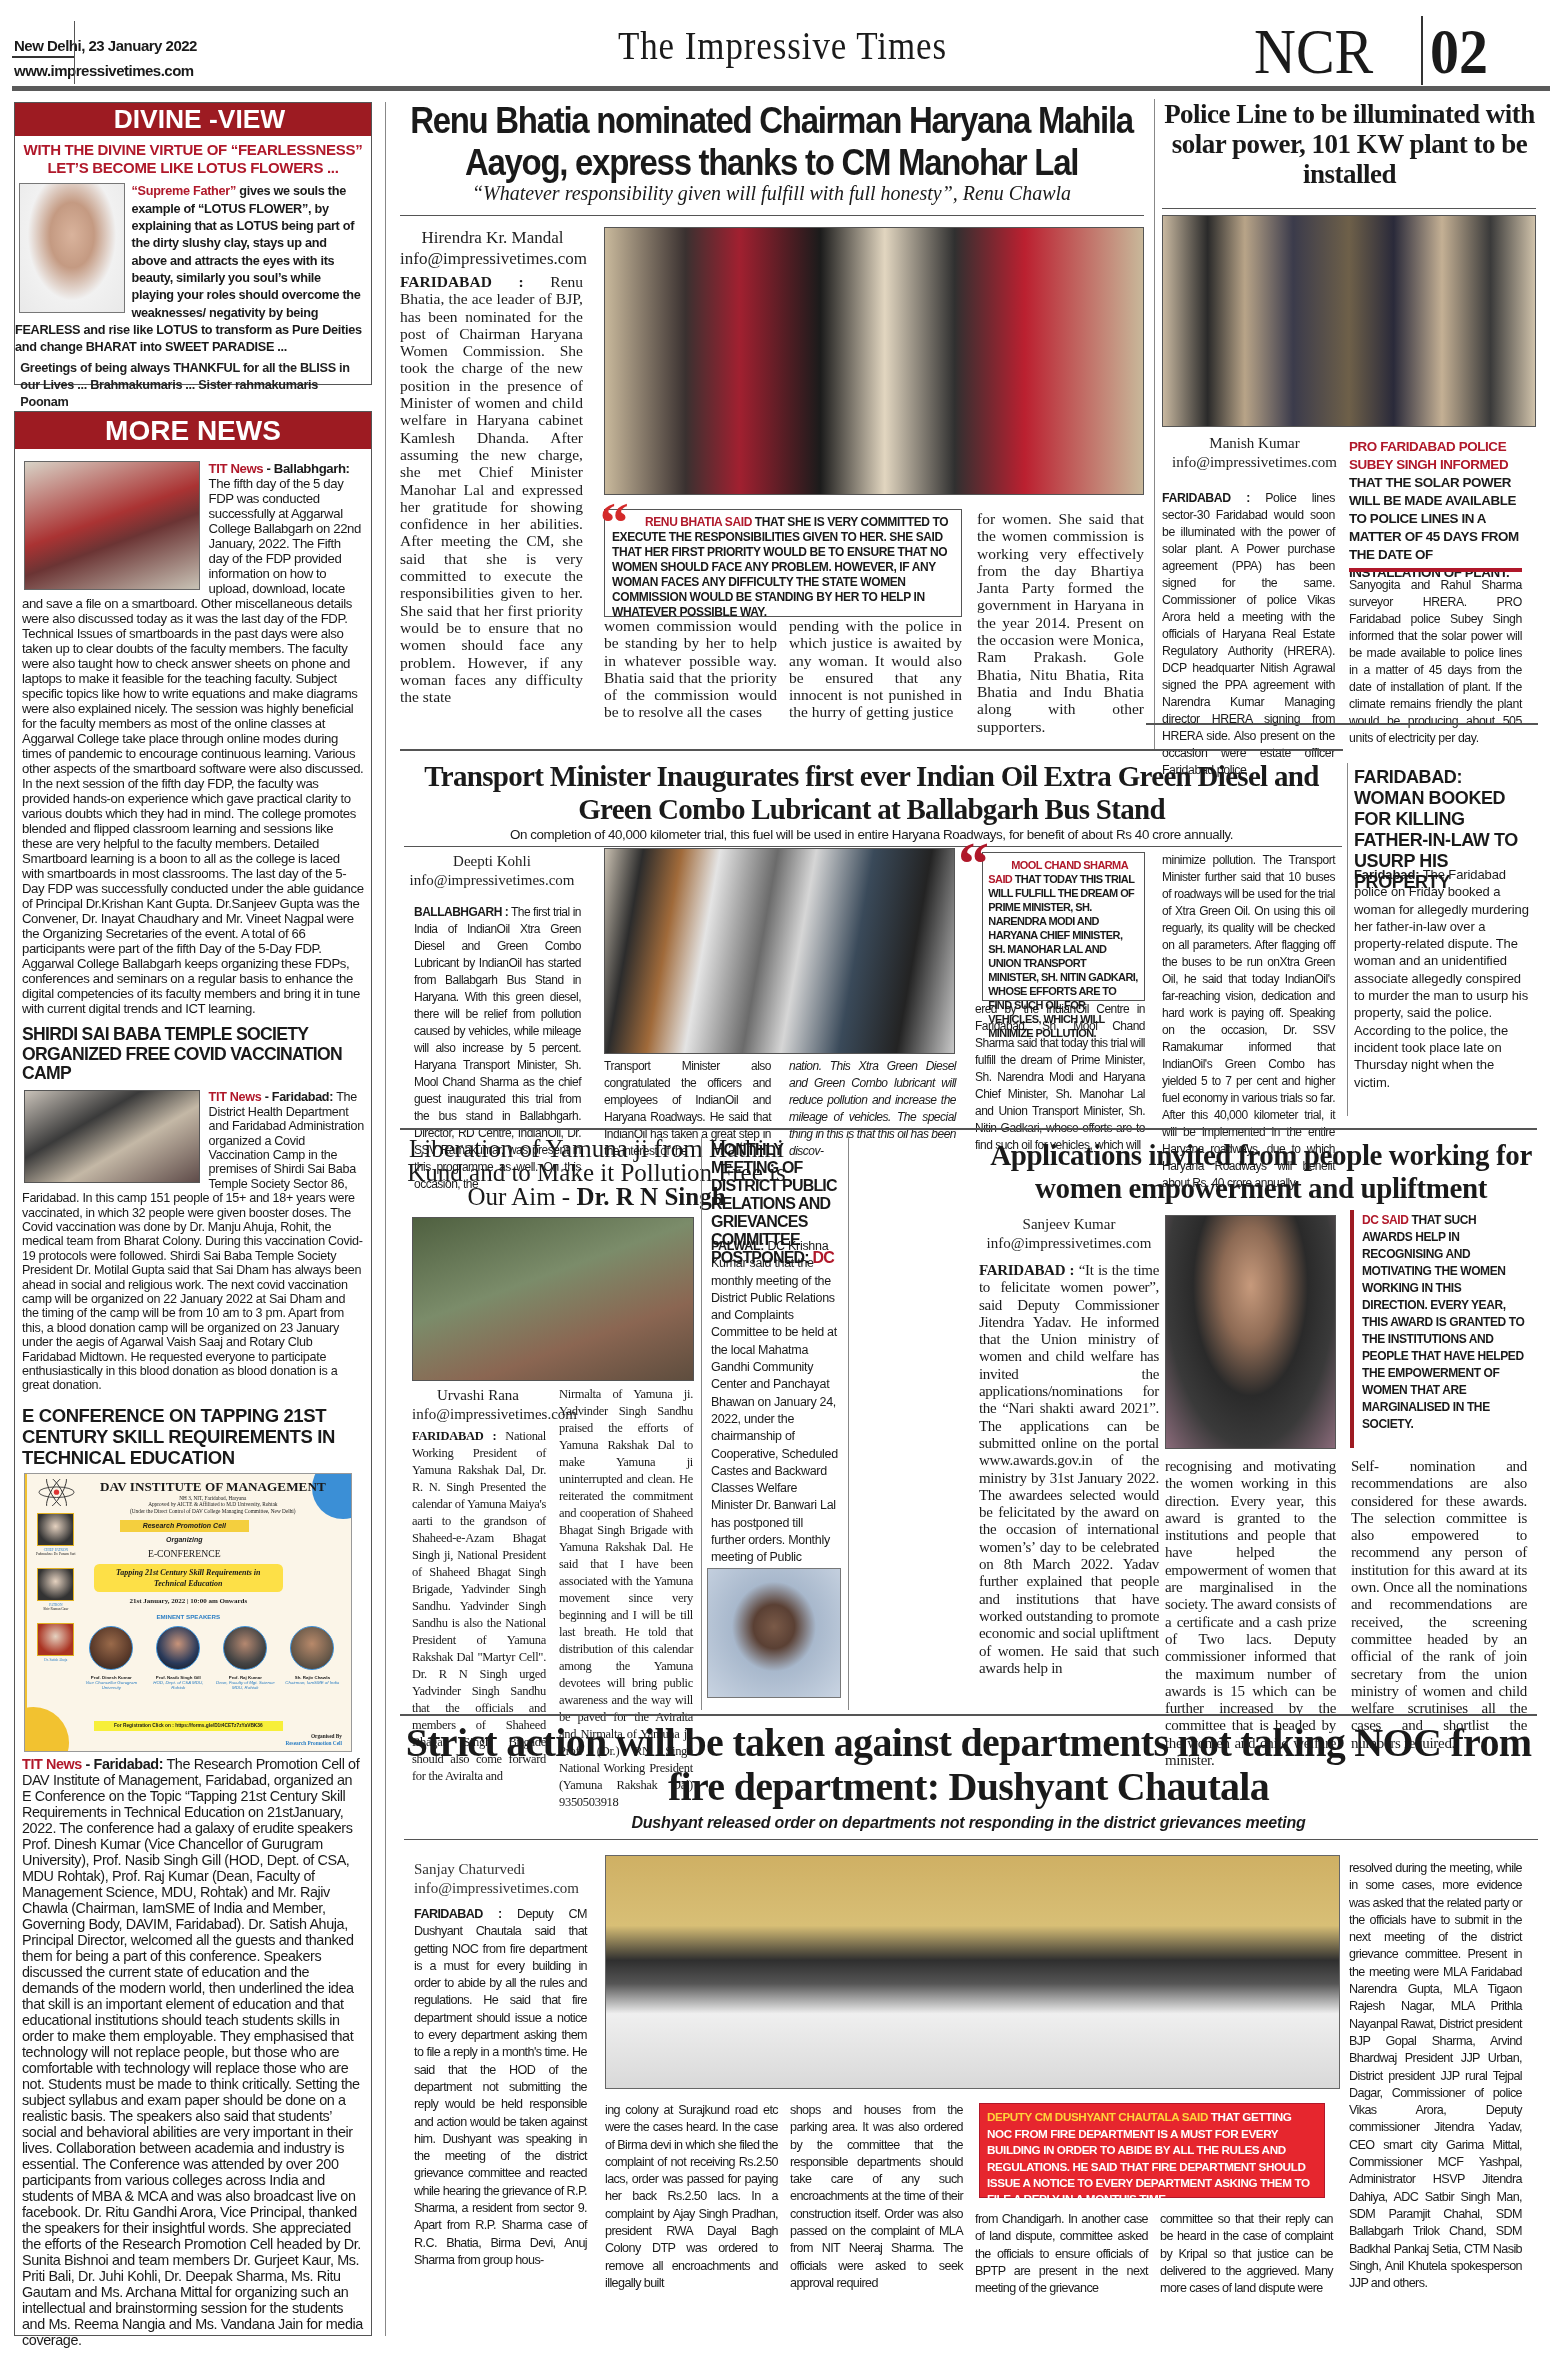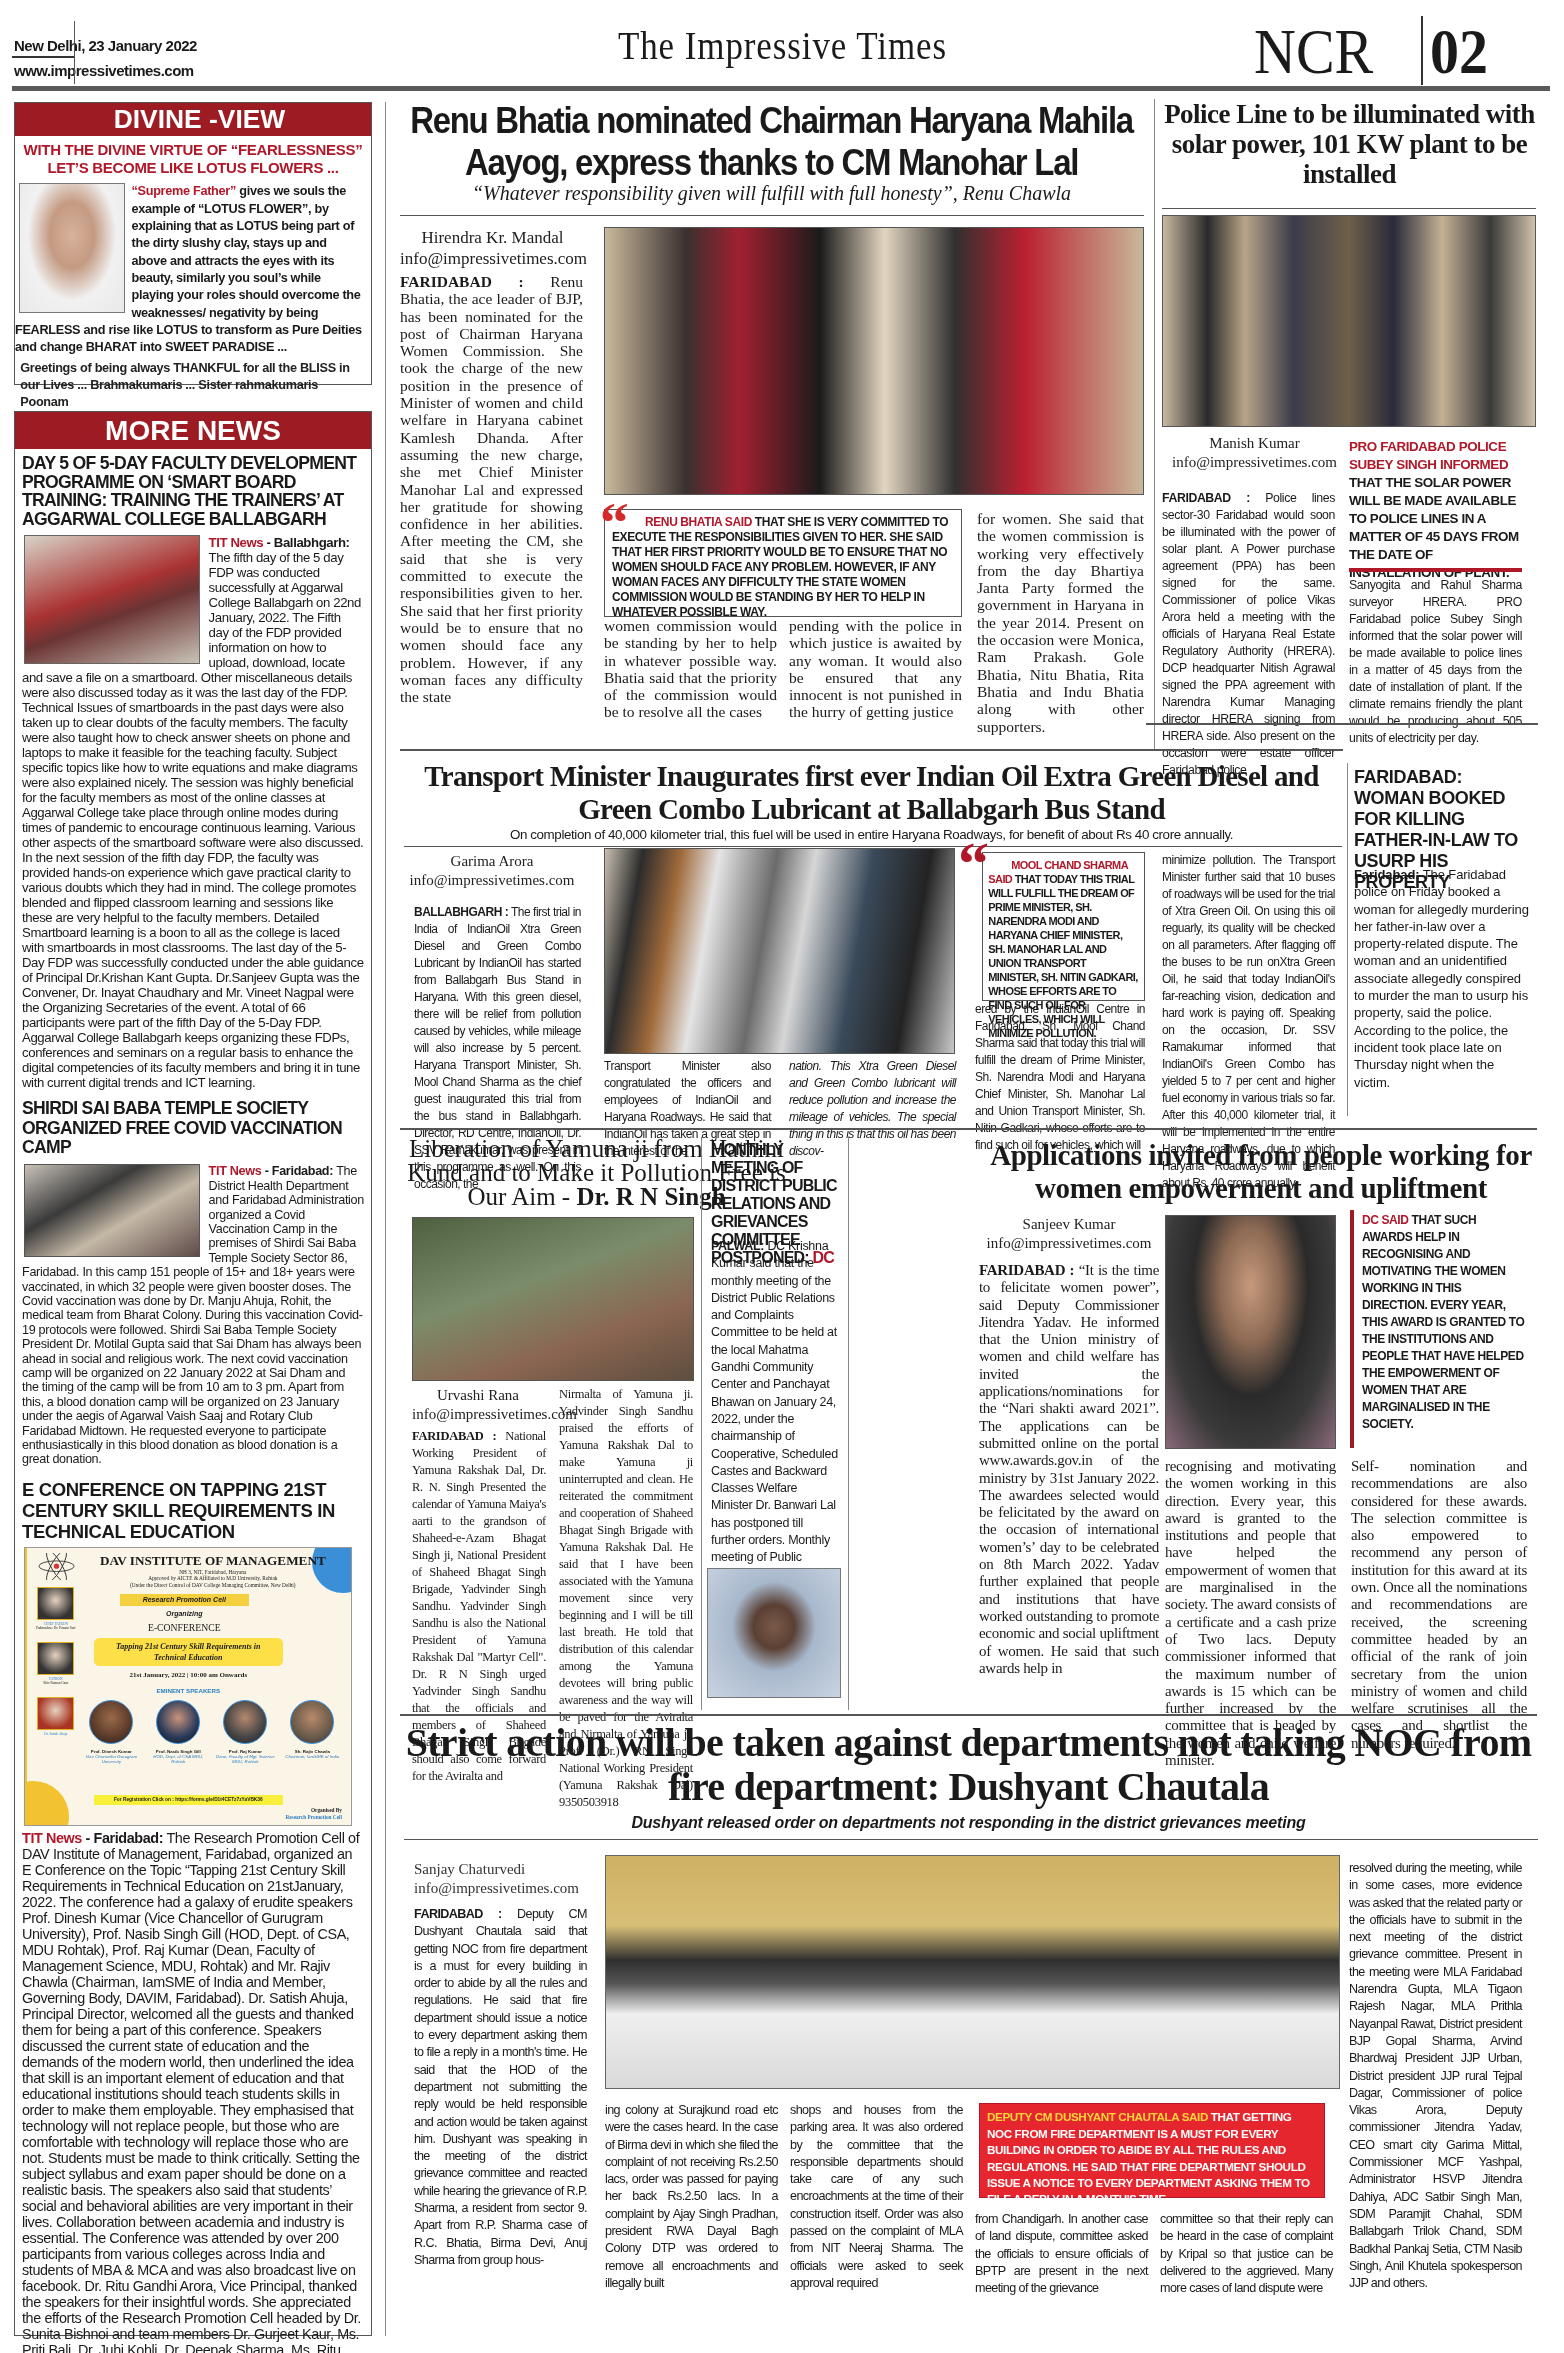--- a/index.html
+++ b/index.html
@@ -48,21 +48,20 @@
   <div class="sans" style="font-size:12.7px;line-height:17.3px;font-weight:bold;margin:7px 7px 0 0;letter-spacing:-0.3px;">
     <span class="red">“Supreme Father”</span><span> gives we souls the example of “LOTUS FLOWER”, by explaining that as LOTUS being part of the dirty slushy clay, stays up and above and attracts the eyes with its beauty, similarly you soul’s while playing your roles should overcome the weaknesses/ negativity by being FEARLESS and rise like LOTUS to transform as Pure Deities and change BHARAT into SWEET PARADISE ...</span>
   </div>
   <div class="sans" style="clear:both;font-size:12.7px;line-height:17px;font-weight:bold;margin:3.5px 7px 0 5.3px;letter-spacing:-0.3px;color:#222;">Greetings of being always THANKFUL for all the BLISS in our Lives ... Brahmakumaris ... Sister rahmakumaris Poonam</div>
 </div>
 
 <div class="abs box" style="left:14px;top:411px;width:358px;height:1925px;">
   <div class="redbar" style="height:37px;line-height:37px;font-size:28px;">MORE NEWS</div>
   <div style="padding:5.3px 7px 0 7px;">
 
-    <div class="cond" style="font-weight:bold;font-size:17.6px;line-height:18.5px;letter-spacing:-0.7px;">DAY 5 OF 5-DAY FACULTY DEVELOPMENT PROGRAMME ON ‘SMART BOARD TRAINING: TRAINING THE TRAINERS’ AT AGGARWAL COLLEGE BALLABGARH</div>
     <div class="photo-class" style="float:left;width:176px;height:129px;margin:7px 8.8px 1.8px 1.8px;"></div>
     <div class="cond" style="font-size:13.2px;line-height:15px;margin-top:7px;letter-spacing:-0.4px;">
       <span class="red" style="font-weight:bold;">TIT News</span><b> - Ballabhgarh:</b><span> The fifth day of the 5 day FDP was conducted successfully at Aggarwal College Ballabgarh on 22nd January, 2022. The Fifth day of the FDP provided information on how to upload, download, locate and save a file on a smartboard. Other miscellaneous details were also discussed today as it was the last day of the FDP. Technical Issues of smartboards in the past days were also taken up to clear doubts of the faculty members. The faculty were also taught how to check answer sheets on phone and laptops to make it feasible for the teaching faculty. Subject specific topics like how to write equations and make diagrams were also explained nicely. The session was highly beneficial for the faculty members as most of the online classes at Aggarwal College take place through online modes during times of pandemic to encourage continuous learning. Various other aspects of the smartboard software were also discussed. In the next session of the fifth day FDP, the faculty was provided hands-on experience which gave practical clarity to various doubts which they had in mind. The college promotes blended and flipped classroom learning and sessions like these are very helpful to the faculty members. Detailed Smartboard learning is a boon to all as the college is laced with smartboards in most classrooms. The last day of the 5-Day FDP was successfully conducted under the able guidance of Principal Dr.Krishan Kant Gupta. Dr.Sanjeev Gupta was the Convener, Dr. Inayat Chaudhary and Mr. Vineet Nagpal were the Organizing Secretaries of the event. A total of 66 participants were part of the fifth Day of the 5-Day FDP. Aggarwal College Ballabgarh keeps organizing these FDPs, conferences and seminars on a regular basis to enhance the digital competencies of its faculty members and bring it in tune with current digital trends and ICT learning.</span>
     </div>
 
     <div class="cond" style="clear:both;font-weight:bold;font-size:17.6px;line-height:19.4px;letter-spacing:-0.7px;margin-top:8.8px;">SHIRDI SAI BABA TEMPLE SOCIETY ORGANIZED FREE COVID VACCINATION CAMP</div>
     <div class="photo" style="float:left;width:176px;height:93px;margin:7px 8.8px 1.8px 1.8px;background:linear-gradient(150deg,#c9c2b9 0%,#3a3a3a 35%,#c4b8a6 60%,#5e4b49 100%);"></div>
     <div class="sans" style="font-size:12.6px;line-height:14.4px;margin-top:7px;letter-spacing:-0.3px;">
       <span class="red" style="font-weight:bold;">TIT News</span><b> - Faridabad:</b><span> The District Health Department and Faridabad Administration organized a Covid Vaccination Camp in the premises of Shirdi Sai Baba Temple Society Sector 86, Faridabad. In this camp 151 people of 15+ and 18+ years were vaccinated, in which 32 people were given booster doses. The Covid vaccination was done by Dr. Manju Ahuja, Rohit, the medical team from Bharat Colony. During this vaccination Covid-19 protocols were followed. Shirdi Sai Baba Temple Society President Dr. Motilal Gupta said that Sai Dham has always been ahead in social and religious work. The next covid vaccination camp will be organized on 22 January 2022 at Sai Dham and the timing of the camp will be from 10 am to 3 pm. Apart from this, a blood donation camp will be organized on 23 January under the aegis of Agarwal Vaish Saaj and Rotary Club Faridabad Midtown. He requested everyone to participate enthusiastically in this blood donation as blood donation is a great donation.</span>
     </div>
@@ -168,21 +167,21 @@
 <div class="abs" style="left:1349px;top:568px;width:173px;height:3.5px;background:#b0182a;"></div>
 <div class="abs cond just" style="left:1349px;top:577px;width:173px;font-size:12.3px;line-height:17px;letter-spacing:-0.4px;">Sanyogita and Rahul Sharma surveyor HRERA. PRO Faridabad police Subey Singh informed that the solar power will be made available to police lines in a matter of 45 days from the date of installation of plant. If the climate remains friendly the plant would be producing about 505 units of electricity per day.</div>
 
 <div class="abs rule" style="left:1146px;top:723px;width:392px;height:1.8px;"></div>
 <div class="abs rule" style="left:400px;top:749px;width:943px;height:1.8px;"></div>
 
 <div class="abs serif" style="left:400px;top:760px;width:943px;text-align:center;font-weight:bold;font-size:29px;line-height:33px;letter-spacing:-0.7px;">Transport Minister Inaugurates first ever Indian Oil Extra Green Diesel and Green Combo Lubricant at Ballabgarh Bus Stand</div>
 <div class="abs cond" style="left:400px;top:827px;width:943px;text-align:center;font-size:13.4px;letter-spacing:-0.4px;">On completion of 40,000 kilometer trial, this fuel will be used in entire Haryana Roadways, for benefit of about Rs 40 crore annually.</div>
 <div class="abs rule" style="left:404px;top:846px;width:938px;height:0.9px;"></div>
 <div class="abs byline" style="left:404px;top:852px;width:176px;font-size:15px;line-height:18.5px;">
-  <div>Garima Arora</div>
+  <div>Deepti Kohli</div>
   <div>info@impressivetimes.com</div>
 </div>
 <div class="abs cond just" style="left:414px;top:904px;width:167px;font-size:12px;line-height:17px;letter-spacing:-0.5px;"><b>BALLABHGARH :</b><span> The first trial in India of IndianOil Xtra Green Diesel and Green Combo Lubricant by IndianOil has started from Ballabgarh Bus Stand in Haryana. With this green diesel, there will be relief from pollution caused by vehicles, while mileage will also increase by 5 percent. Haryana Transport Minister, Sh. Mool Chand Sharma as the chief guest inaugurated this trial from the bus stand in Ballabhgarh. Director, RD Centre, IndianOil, Dr. SSV Ramakumar, was present in this programme as well. On this occasion, the</span></div>
 <div class="abs photo" style="left:604px;top:848px;width:351px;height:206px;background:linear-gradient(100deg,#c8bfb0 0%,#2c2c2c 10%,#a06a3a 20%,#e4e4e4 30%,#6b6b6b 45%,#d6d6d6 55%,#3a4a5a 70%,#232323 85%,#c9c9c9 100%);"></div>
 <div class="abs cond just" style="left:604px;top:1058px;width:167px;font-size:12px;line-height:17px;letter-spacing:-0.5px;">Transport Minister also congratulated the officers and employees of IndianOil and Haryana Roadways. He said that IndianOil has taken a great step in the interest of the</div>
 <div class="abs cond just" style="left:789px;top:1058px;width:167px;font-size:12px;line-height:17px;letter-spacing:-0.5px;font-style:italic;">nation. This Xtra Green Diesel and Green Combo lubricant will reduce pollution and increase the mileage of vehicles. The special thing in this is that this oil has been discov-</div>
 <div class="abs box" style="left:982px;top:852px;width:163px;height:149px;border-width:0.9px;">
   <div class="quote-mark" style="position:absolute;left:-25px;top:-21px;font-size:62px;line-height:62px;color:#b0182a;">“</div>
   <div class="pq" style="font-size:11px;line-height:14px;padding:5.3px 5.3px 0 5.3px;text-indent:23px;letter-spacing:-0.6px;"><span class="red">MOOL CHAND SHARMA SAID</span><span> THAT TODAY THIS TRIAL WILL FULFILL THE DREAM OF PRIME MINISTER, SH. NARENDRA MODI AND HARYANA CHIEF MINISTER, SH. MANOHAR LAL AND UNION TRANSPORT MINISTER, SH. NITIN GADKARI, WHOSE EFFORTS ARE TO FIND SUCH OIL FOR VEHICLES, WHICH WILL MINIMIZE POLLUTION.</span></div>
 </div>

